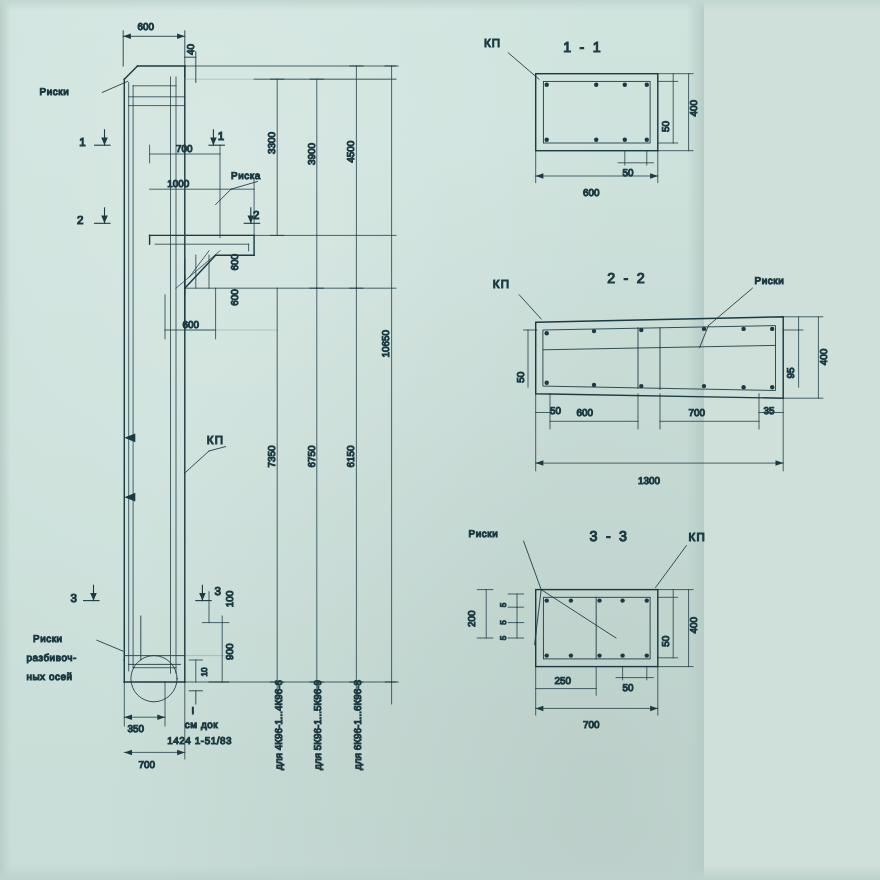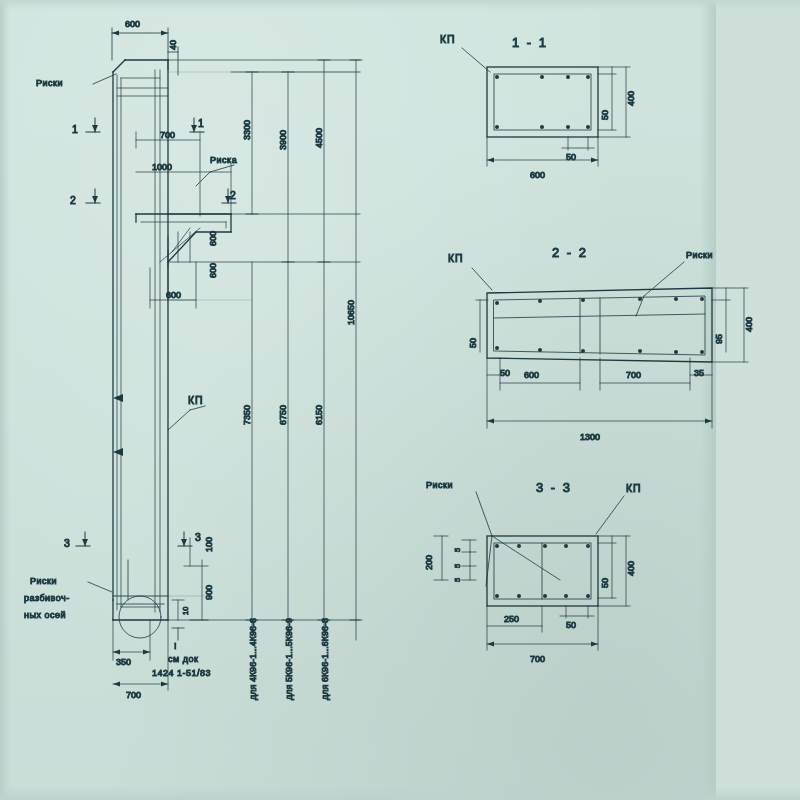--- a/index.html
+++ b/index.html
@@ -4,21 +4,21 @@
 <style>
   html,body{margin:0;padding:0;}
   body{
     width:800px;height:800px;
     background:#cfe0da;
     font-family:"Liberation Sans", sans-serif;
     overflow:hidden;
   }
   #sheet{
     position:relative;
-    width:716px;height:800px;
+    width:640px;height:800px;
     background:
       linear-gradient(180deg, rgba(255,255,255,0.06), rgba(0,0,0,0.02)),
       #cde2dc;
   }
   
   #sheet:before{
     content:"";position:absolute;inset:0;
     background:
       radial-gradient(ellipse at 30% 20%, rgba(255,255,255,.18), rgba(255,255,255,0) 60%),
       radial-gradient(ellipse at 85% 90%, rgba(0,0,0,.07), rgba(0,0,0,0) 60%);

